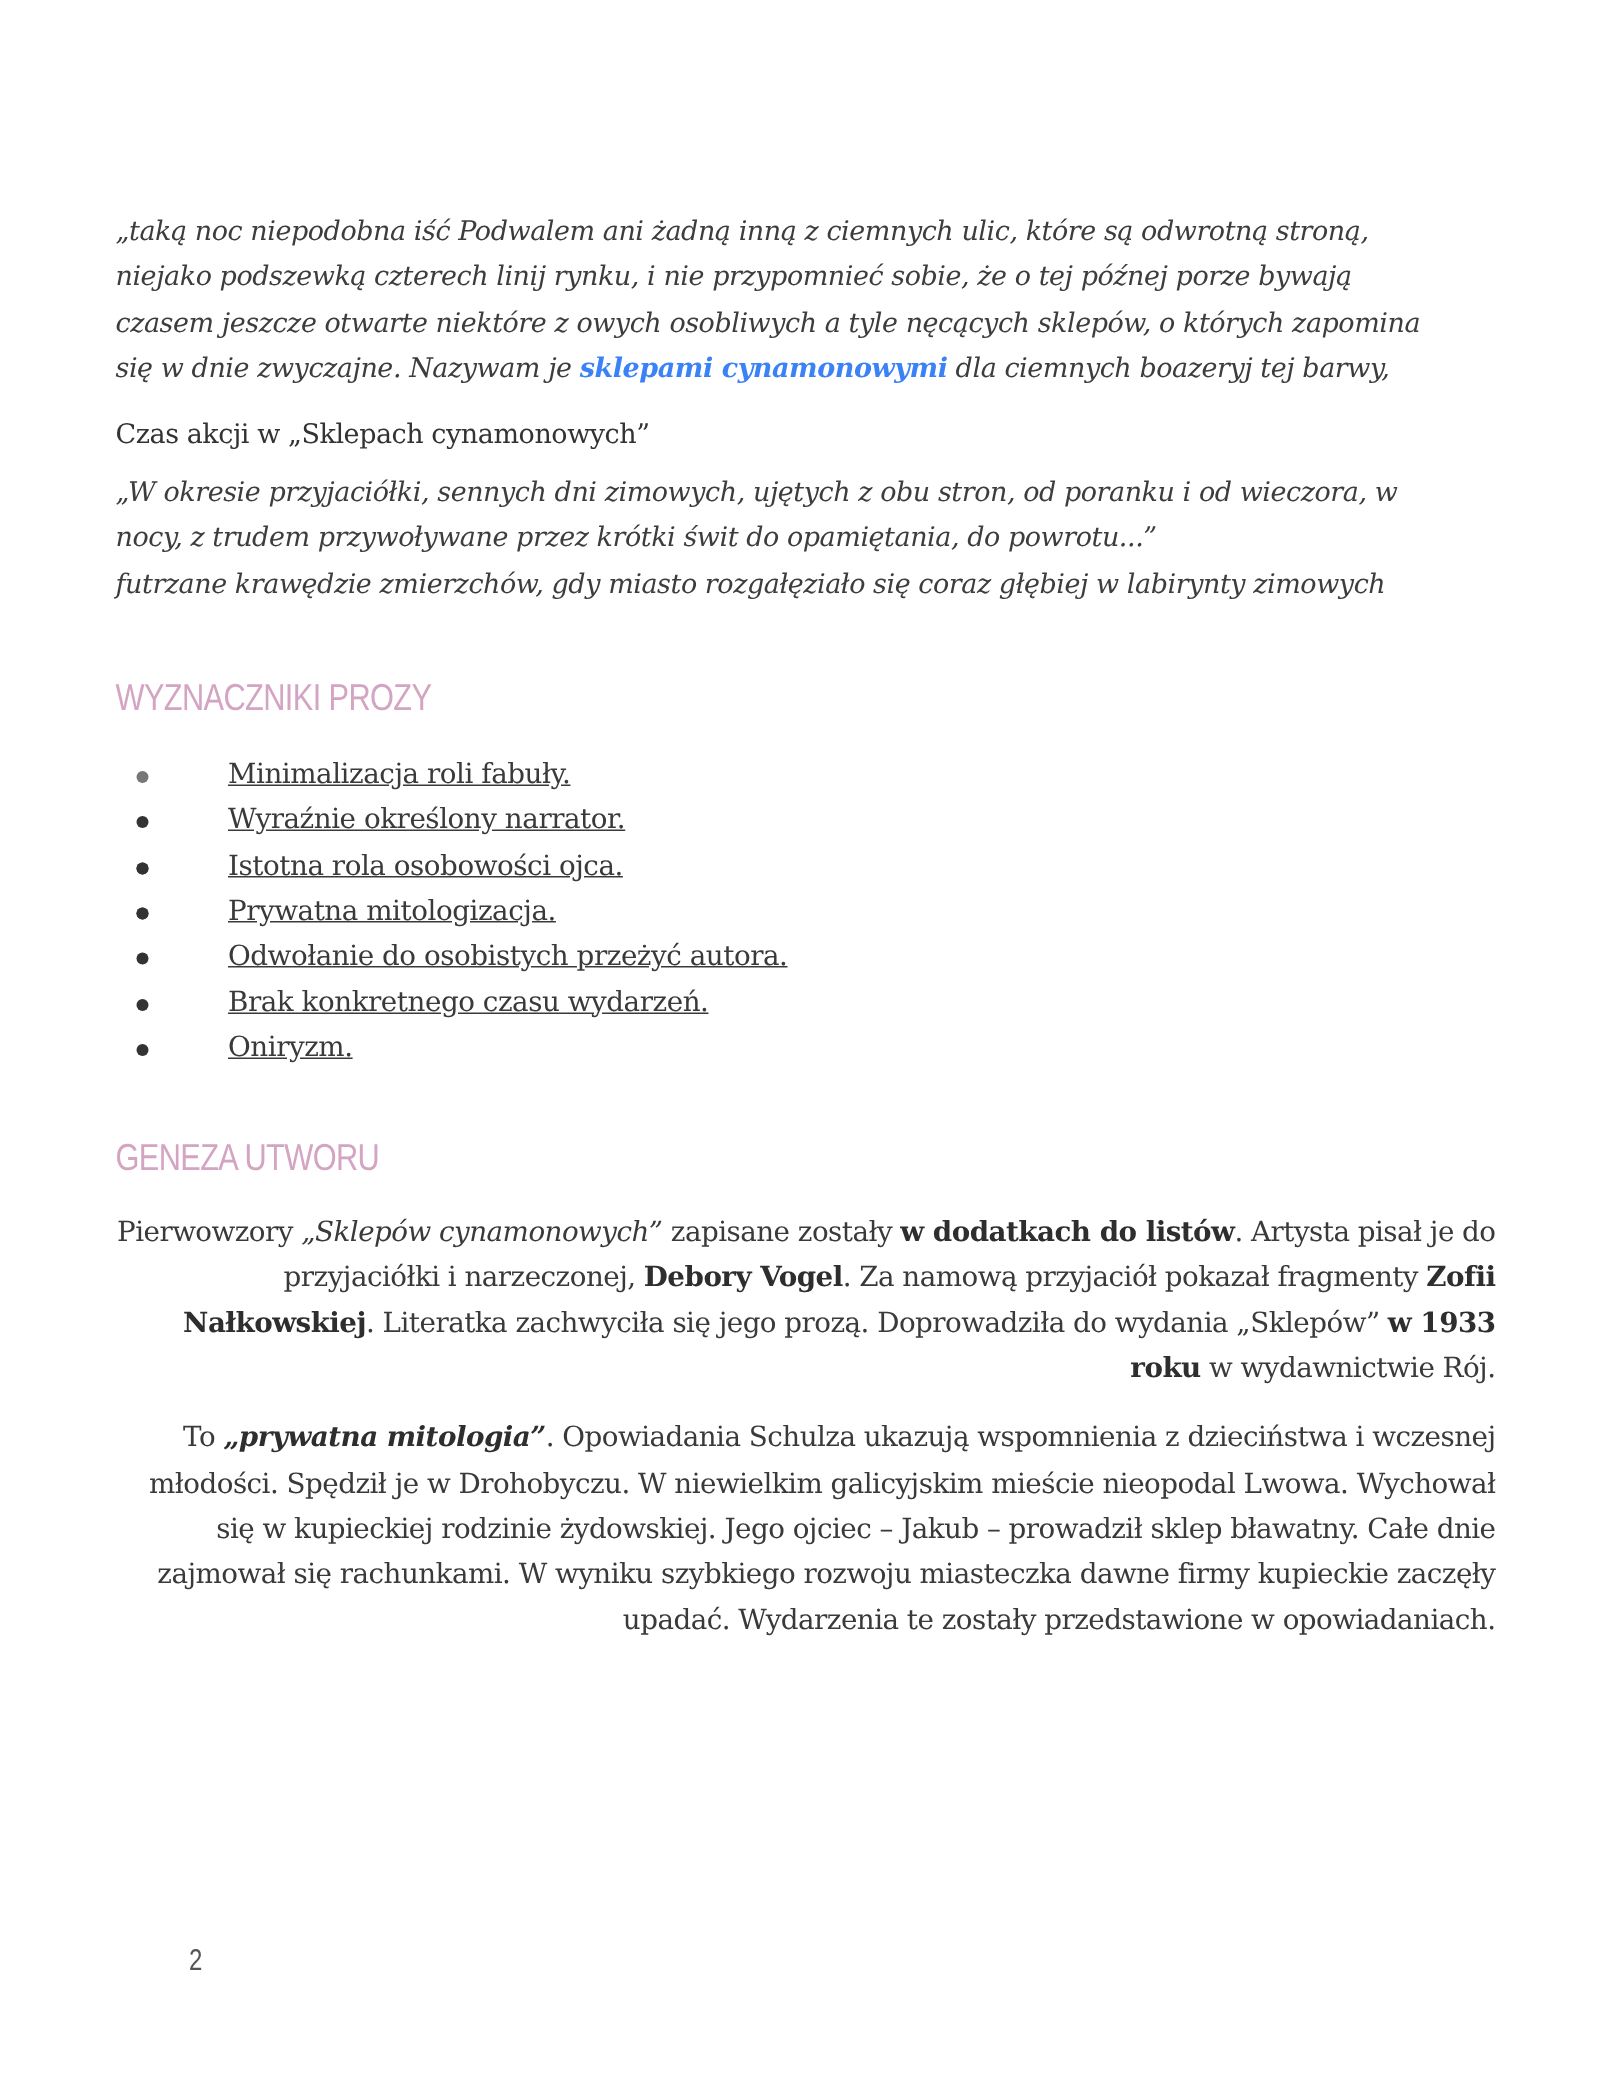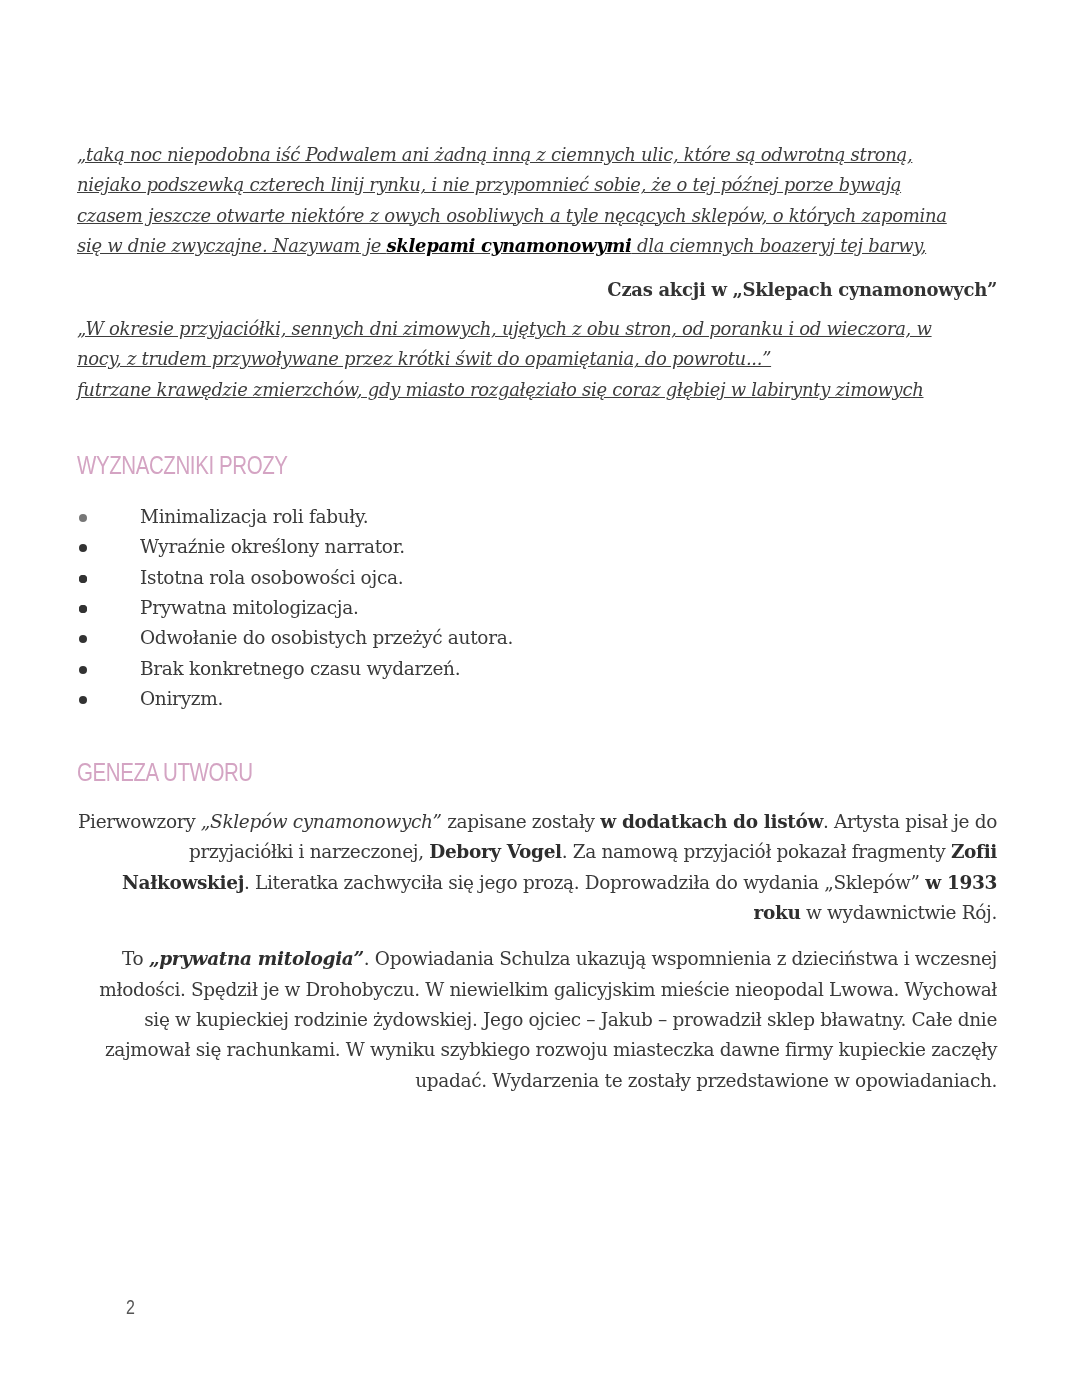--- a/index.html
+++ b/index.html
@@ -1,22 +1,22 @@
 <!DOCTYPE html>
 <html><head>
 <meta charset="utf-8">
 <style>
   html, body { margin: 0; padding: 0; background: #ffffff; }
   body { width: 1080px; height: 1397px; position: relative; overflow: hidden; }
   .page { position: absolute; left: 77px; top: 140px; width: 920px; color: #3a3a3a; }
-  .quote { font-family: "DejaVu Serif", serif; font-style: italic; font-size: 18px; line-height: 30.3px; color: #3d3d3d; margin: 0; letter-spacing: -0.3px; text-decoration: underline; }
-  .quote b { font-weight: bold; color: #000000; }
-  .subhead { font-family: "DejaVu Serif", serif; font-weight: bold; font-size: 18px; color: #333; margin: 18px 0 14px 0; letter-spacing: -0.3px; text-align: right; }
+  .quote { font-family: "DejaVu Serif", serif; font-style: italic; font-size: 18px; line-height: 30.3px; color: #3d3d3d; margin: 0; letter-spacing: -0.3px; }
+  .quote b { font-weight: bold; color: #3b82f6; }
+  .subhead { font-family: "DejaVu Serif", serif; font-weight: normal; font-size: 18px; color: #333; margin: 18px 0 14px 0; letter-spacing: -0.3px; }
   .section-title { font-family: "Liberation Sans", sans-serif; font-size: 25px; color: #d4a4c3; letter-spacing: -0.5px; transform: scaleX(0.82); transform-origin: left; margin: 0; font-weight: normal; }
-  .bullets { list-style: none; margin: 0; padding: 0; }
+  .bullets { list-style: none; margin: 12px; padding: 0; text-decoration: underline; }
   .bullets li { position: relative; font-family: "DejaVu Serif", serif; font-size: 18.5px; line-height: 30.3px; color: #3a3a3a; padding-left: 63px; letter-spacing: -0.3px; }
   .bullets li .dot { position: absolute; left: 2px; top: 12px; width: 8px; height: 8px; border-radius: 50%; background: #333; }
   .bullets li:first-child .dot { background: #777; }
   .para { font-family: "DejaVu Serif", serif; font-size: 18.5px; line-height: 30.3px; color: #3a3a3a; margin: 0; letter-spacing: -0.35px; text-align: right; }
   .para b { color: #2e2e2e; }
   .page-number { position: absolute; left: 126px; top: 1296px; font-family: "Liberation Sans", sans-serif; font-size: 20px; color: #555; transform: scaleX(0.8); transform-origin: left; }
 </style>
 </head>
 <body>
 

